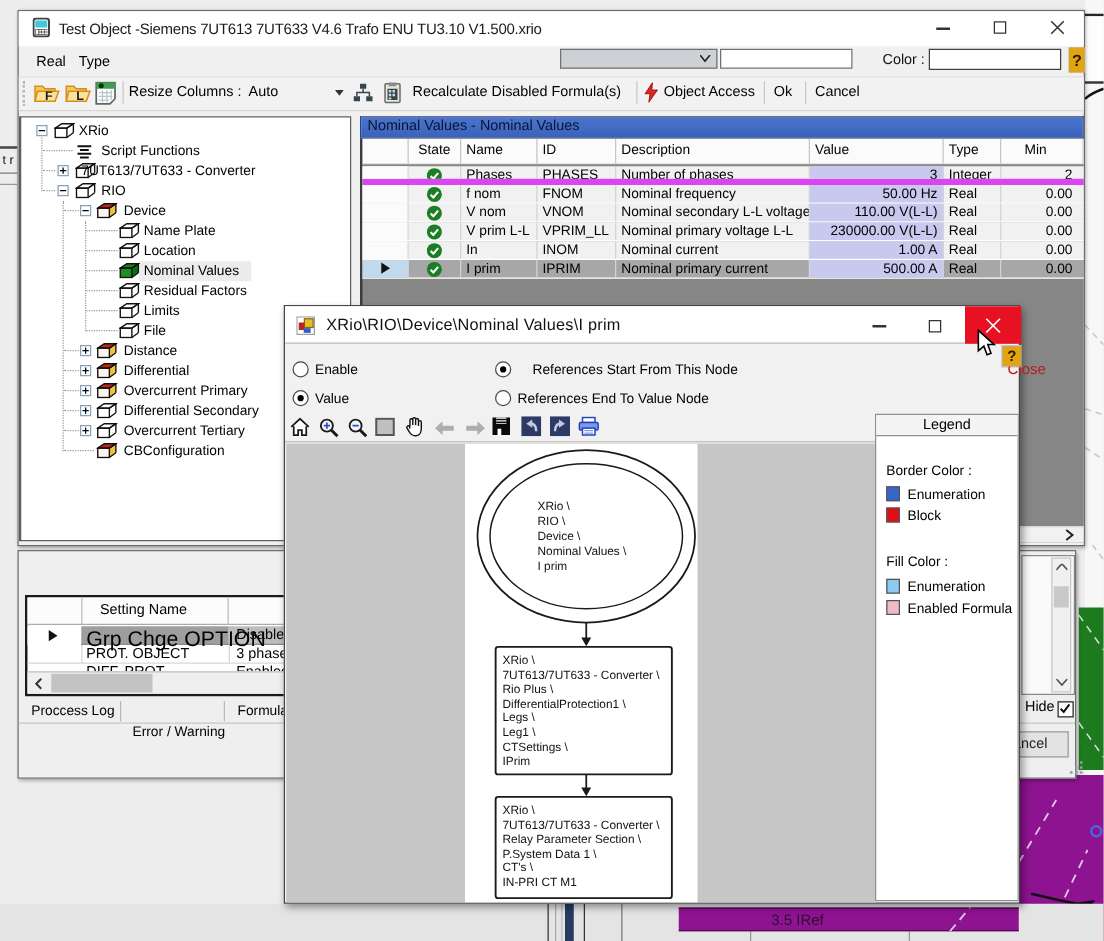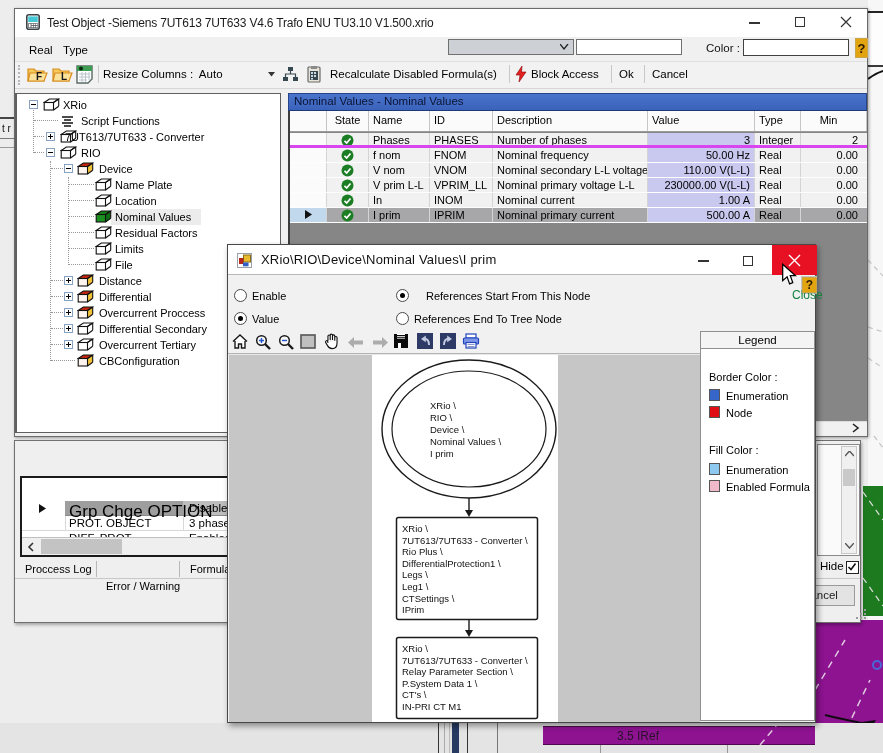--- a/index.html
+++ b/index.html
@@ -157,21 +157,21 @@
           <rect x="5" y="10" width="2" height="2"></rect>
           <rect x="8" y="10" width="2" height="2"></rect>
           <rect x="5" y="13" width="2" height="1.6"></rect>
         </g>
     </svg>
     <div class="abs" style="left:315px;top:59px;font-size:11.5px">Recalculate Disabled Formula(s)</div>
     <div class="abs" style="left:494px;top:56px;width:1px;height:18px;background:#c8c8c8"></div>
     <svg class="abs" style="left:500px;top:57px" width="12" height="16">
         <path d="M7 0 L1 9 H5 L4 16 L11 6 H6.5 Z" fill="#e32222" stroke="#8a0000" stroke-width="0.6"></path>
       </svg>
-    <div class="abs" style="left:516px;top:59px;font-size:11.5px">Block Access</div>
+    <div class="abs" style="left:516px;top:59px;font-size:11.5px">Object Access</div>
     <div class="abs" style="left:596px;top:56px;width:1px;height:18px;background:#c8c8c8"></div>
     <div class="abs" style="left:604px;top:59px;font-size:11.5px">Ok</div>
     <div class="abs" style="left:629px;top:56px;width:1px;height:18px;background:#c8c8c8"></div>
     <div class="abs" style="left:637px;top:59px;font-size:11.5px">Cancel</div>
   </div>
   <div id="treepanel" class="abs" style="left:0px;top:84px;width:266px;height:340px;background:#fff;border:1px solid #5f5f5f;border-left-width:2px">
     <div class="abs" style="left:94px;top:115px;width:90px;height:16px;background:#ececec"></div>
     <div class="dot-v" style="left:16px;top:13px;height:46px"></div>
     <div class="dot-h" style="left:17px;top:26px;width:24px"></div>
     <div class="dot-h" style="left:17px;top:42px;width:10px"></div>
@@ -370,21 +370,21 @@
         <path d="M10.5 4.5 L15.7 1 V8.2 L10.5 12 Z" fill="#f2c238"></path>
         <path d="M1.2 4.5 L6.4 1 H15.7 L10.5 4.5 Z" fill="#c5250f"></path>
         <rect x="1.2" y="4.5" width="9.3" height="7.5" fill="#fdf4f0"></rect>
         <g fill="none" stroke="#111" stroke-width="1.1">
           <path d="M1.2 4.5 L6.4 1 H15.7 L10.5 4.5 Z"></path>
           <path d="M10.5 4.5 L15.7 1 M15.7 8.2 L10.5 12"></path>
           <rect x="1.2" y="4.5" width="9.3" height="7.5"></rect>
           <path d="M15.7 1 V8.2"></path>
         </g>
       </svg>
-    <div class="trow" style="left:82px;top:211px">Overcurrent Proccess</div>
+    <div class="trow" style="left:82px;top:211px">Overcurrent Primary</div>
     <div class="exp" style="left:47px;top:230px">
         <i class="h"></i>
         <i class="v"></i>
       </div>
     <svg class="cube" style="left:60px;top:228px" viewBox="0 0 17 13">
         <path d="M10.5 4.5 L15.7 1 V8.2 L10.5 12 Z" fill="#ffffff"></path>
         <path d="M1.2 4.5 L6.4 1 H15.7 L10.5 4.5 Z" fill="#ffffff"></path>
         <rect x="1.2" y="4.5" width="9.3" height="7.5" fill="#ffffff"></rect>
         <g fill="none" stroke="#111" stroke-width="1.1">
           <path d="M1.2 4.5 L6.4 1 H15.7 L10.5 4.5 Z"></path>
@@ -423,21 +423,21 @@
       </svg>
     <div class="trow" style="left:82px;top:259px">CBConfiguration</div>
   </div>
   <div id="tablepanel">
     <div class="abs" style="left:273px;top:84px;width:579px;height:18px;background:linear-gradient(#4a74cc,#3a62ba);border:1px solid #28458c;border-bottom-color:#1c3a78;color:#0a1433;font-size:11.5px;line-height:15px;padding-left:5px">Nominal Values - Nominal Values</div>
     <div class="abs" style="left:273px;top:102px;width:579px;height:323px;background:#868686;border-left:2px solid #3c3c3c"></div>
     <div class="abs" id="gridhdr" style="left:275px;top:102px;width:577px;height:21px;background:#fbfbfb;border-bottom:1px solid #9c9c9c;white-space:nowrap;overflow:hidden">
       <span class="hdrcell" style="width:37px"></span><span class="hdrcell" style="width:42px;text-align:center">State</span><span class="hdrcell" style="width:61px">Name</span><span class="hdrcell" style="width:63px">ID</span><span class="hdrcell" style="width:155px">Description</span><span class="hdrcell" style="width:107px">Value</span><span class="hdrcell" style="width:46px">Type</span><span class="hdrcell" style="width:66px;text-align:center;padding-right:14px">Min</span>
     </div>
     <div id="gridrows">
-    <div class="abs" style="left:275px;top:124px;width:577px;height:15px;white-space:nowrap;background:#f1f1f2;border-bottom:3px solid #d946ef"><span class="dcell" style="width:37px;background:#fbfbfb"></span><span class="dcell" style="width:42px;text-align:center;padding-top:0"><svg width="13" height="13" style="margin-top:1px">
+    <div class="abs" style="left:275px;top:124px;width:577px;height:15px;white-space:nowrap;background:#f1f1f2;border-bottom:5px solid #d946ef"><span class="dcell" style="width:37px;background:#fbfbfb"></span><span class="dcell" style="width:42px;text-align:center;padding-top:0"><svg width="13" height="13" style="margin-top:1px">
               <circle cx="6.5" cy="6.5" r="6" fill="#1b7e24"></circle>
               <path d="M3.5 6.8 L5.7 9 L9.5 4.5" stroke="#fff" stroke-width="1.7" fill="none"></path>
             </svg></span><span class="dcell" style="width:61px">Phases</span><span class="dcell" style="width:63px">PHASES</span><span class="dcell" style="width:155px">Number of phases</span><span class="dcell r" style="width:107px;background:#c9c8ee">3</span><span class="dcell" style="width:46px">Integer</span><span class="dcell r" style="width:66px;border-right:none;padding-right:9px">2</span></div>
     <div class="abs" style="left:275px;top:139px;width:577px;height:15px;white-space:nowrap;background:#f1f1f2;border-bottom:1px solid #fdfdfd"><span class="dcell" style="width:37px;background:#fbfbfb"></span><span class="dcell" style="width:42px;text-align:center;padding-top:0"><svg width="13" height="13" style="margin-top:1px">
               <circle cx="6.5" cy="6.5" r="6" fill="#1b7e24"></circle>
               <path d="M3.5 6.8 L5.7 9 L9.5 4.5" stroke="#fff" stroke-width="1.7" fill="none"></path>
             </svg></span><span class="dcell" style="width:61px">f nom</span><span class="dcell" style="width:63px">FNOM</span><span class="dcell" style="width:155px">Nominal frequency</span><span class="dcell r" style="width:107px;background:#c9c8ee">50.00 Hz</span><span class="dcell" style="width:46px">Real</span><span class="dcell r" style="width:66px;border-right:none;padding-right:9px">0.00</span></div>
     <div class="abs" style="left:275px;top:154px;width:577px;height:15px;white-space:nowrap;background:#f1f1f2;border-bottom:1px solid #fdfdfd"><span class="dcell" style="width:37px;background:#fbfbfb"></span><span class="dcell" style="width:42px;text-align:center;padding-top:0"><svg width="13" height="13" style="margin-top:1px">
               <circle cx="6.5" cy="6.5" r="6" fill="#1b7e24"></circle>
               <path d="M3.5 6.8 L5.7 9 L9.5 4.5" stroke="#fff" stroke-width="1.7" fill="none"></path>
@@ -460,20 +460,25 @@
 
     <div class="abs" style="left:275px;top:412px;width:577px;height:13px;background:#f1f1f1;border-top:1px solid #dcdcdc"></div>
     <svg class="abs" style="left:836px;top:414px" width="10" height="10">
         <path d="M2 1 L7 5 L2 9" stroke="#222" stroke-width="1.6" fill="none"></path>
       </svg>
   </div>
 </div>
 
 <div class="abs" id="botwin" style="left:14px;top:440px;width:847px;height:183px;background:#efeff0;border:1px solid #707070;box-shadow:1px 2px 3px rgba(0,0,0,.3)">
   <div id="botgrid" class="abs" style="left:5px;top:35px;width:375px;height:81px;border:2px solid #1a1a1a;background:#fff">
+    <div style="position:absolute;left:0;top:0;width:100%;height:22px;background:#fcfcfc;border-bottom:1px solid #aaa">
+      <span style="position:absolute;left:43px;top:0;width:1px;height:22px;background:#bbb"></span>
+      <span style="position:absolute;left:160px;top:0;width:1px;height:22px;background:#bbb"></span>
+      <span style="position:absolute;left:58px;top:4px;font-size:11.5px">Setting Name</span>
+    </div>
     <div style="position:absolute;left:0;top:23px;width:100%;height:15px;background:#fff">
       <span style="position:absolute;left:43px;top:0;width:118px;height:15px;background:#9e9e9e;border-bottom:1px solid #8a8a8a"></span>
       <span style="position:absolute;left:161px;top:0;width:214px;height:15px;background:#bdbdbd;border-bottom:1px solid #8a8a8a"></span>
       <svg style="position:absolute;left:16px;top:2px" width="9" height="11">
           <path d="M1 1 L8 5.5 L1 10 Z" fill="#111"></path>
         </svg>
       <span style="position:absolute;left:47px;top:1px;font-size:17px">Grp Chge OPTION</span>
       <span style="position:absolute;left:167px;top:1px;font-size:11.5px">Disabled</span>
     </div>
     <div style="position:absolute;left:0;top:38px;width:100%;height:15px;border-bottom:1px solid #d8d8d8">
@@ -541,35 +546,35 @@
       <rect x="6" y="9.5" width="5.5" height="3.8" fill="#2f5fc0"></rect>
     </svg>
     <div class="abs" style="left:33px;top:7px;font-size:13px;letter-spacing:0.2px;color:#111">XRio\RIO\Device\Nominal Values\I prim</div>
     <div class="abs" style="left:470px;top:15px;width:11px;height:1.5px;background:#333"></div>
     <div class="abs" style="left:515px;top:11px;width:10px;height:10px;border:1.2px solid #333"></div>
     <div class="abs" style="left:544px;top:0;width:45px;height:30px;background:#e81123"></div>
     <svg class="abs" style="left:560px;top:9px" width="13" height="13">
         <path d="M1 1 L12 12 M12 1 L1 12" stroke="#fff" stroke-width="1.4"></path>
       </svg>
     <div class="abs" style="left:573px;top:31px;width:16px;height:18px;background:#e9e9e9;border:1px solid #c4c4c4;border-right:none"></div>
-    <div class="abs" style="left:564px;top:43px;font-size:12px;color:#15803d">Close</div>
+    <div class="abs" style="left:578px;top:43px;font-size:12px;color:#b91c1c">Close</div>
     <div class="abs" style="left:574px;top:32px;width:15px;height:16px;background:#e3a50f;border:1px solid #caa54a;color:#2a1a00;font-weight:bold;font-size:12px;text-align:center;line-height:15px">?</div>
     <svg class="abs" style="left:552px;top:18px" width="18" height="24" viewBox="0 0 12 19">
         <path d="M1 1 L1 14 L4.5 11 L6.5 16.5 L9 15.5 L7 10 L11 10 Z" fill="#fff" stroke="#000" stroke-width="1"></path>
       </svg>
   </div>
   <div id="dlgradios">
     <div class="radio" style="left:6px;top:44px"></div>
     <div class="rlbl" style="left:24px;top:44px">Enable</div>
     <div class="radio sel" style="left:168px;top:44px"></div>
     <div class="rlbl" style="left:198px;top:44px">References Start From This Node</div>
     <div class="radio sel" style="left:6px;top:67px"></div>
     <div class="rlbl" style="left:24px;top:67px">Value</div>
     <div class="radio" style="left:168px;top:67px"></div>
-    <div class="rlbl" style="left:186px;top:67px">References End To Tree Node</div>
+    <div class="rlbl" style="left:186px;top:67px">References End To Value Node</div>
   </div>
   <div id="dlgtools">
     <svg class="abs" style="left:4px;top:89px" width="16" height="15" viewBox="0 0 16 15">
         <path d="M1 7.5 L8 1 L15 7.5 M3 7 V14 H6.5 V10 H9.5 V14 H13 V7" fill="#fff" stroke="#1a1a1a" stroke-width="1.4"></path>
       </svg>
     <svg class="abs" style="left:27px;top:89px" width="16" height="16" viewBox="0 0 16 16">
         <circle cx="6.5" cy="6.5" r="4.8" fill="#f8f8f8" stroke="#1a1a1a" stroke-width="1.5"></circle>
         <path d="M10 10 L15 15" stroke="#1a1a1a" stroke-width="2.4"></path>
         <path d="M4 6.5 H9 M6.5 4 V9" stroke="#2255cc" stroke-width="1.4"></path>
       </svg>
@@ -631,20 +636,20 @@
     <div class="abs" style="left:201px;top:45px;font-size:9.5px;line-height:12px;color:#111">XRio \<br>RIO \<br>Device \<br>Nominal Values \<br>I prim</div>
     <div class="abs" style="left:173px;top:168px;font-size:9.5px;line-height:11.6px;color:#111">XRio \<br>7UT613/7UT633 - Converter \<br>Rio Plus \<br>DifferentialProtection1 \<br>Legs \<br>Leg1 \<br>CTSettings \<br>IPrim</div>
     <div class="abs" style="left:173px;top:288px;font-size:9.5px;line-height:11.6px;color:#111">XRio \<br>7UT613/7UT633 - Converter \<br>Relay Parameter Section \<br>P.System Data 1 \<br>CT's \<br>IN-PRI CT M1</div>
   </div>
   <div id="dlglegend" class="abs" style="left:472px;top:86px;width:115px;height:390px;background:#fff;border:1px solid #909090">
     <div style="position:absolute;left:0;top:0;width:100%;height:17px;border-bottom:1px solid #909090;text-align:center;font-size:11.5px;line-height:16px;background:#f4f4f4">Legend</div>
     <div class="lgtx" style="left:8px;top:39px">Border Color :</div>
     <div class="lgsq" style="left:8px;top:57px;background:#3766cb"></div>
     <div class="lgtx" style="left:25px;top:58px">Enumeration</div>
     <div class="lgsq" style="left:8px;top:74px;background:#e00d15"></div>
-    <div class="lgtx" style="left:25px;top:75px">Node</div>
+    <div class="lgtx" style="left:25px;top:75px">Block</div>
     <div class="lgtx" style="left:8px;top:112px">Fill Color :</div>
     <div class="lgsq" style="left:8px;top:131px;background:#8ec9f0"></div>
     <div class="lgtx" style="left:25px;top:132px">Enumeration</div>
     <div class="lgsq" style="left:8px;top:148px;background:#f2bac8"></div>
     <div class="lgtx" style="left:25px;top:149px">Enabled Formula</div>
   </div>
 </div>
 
 </body></html>

